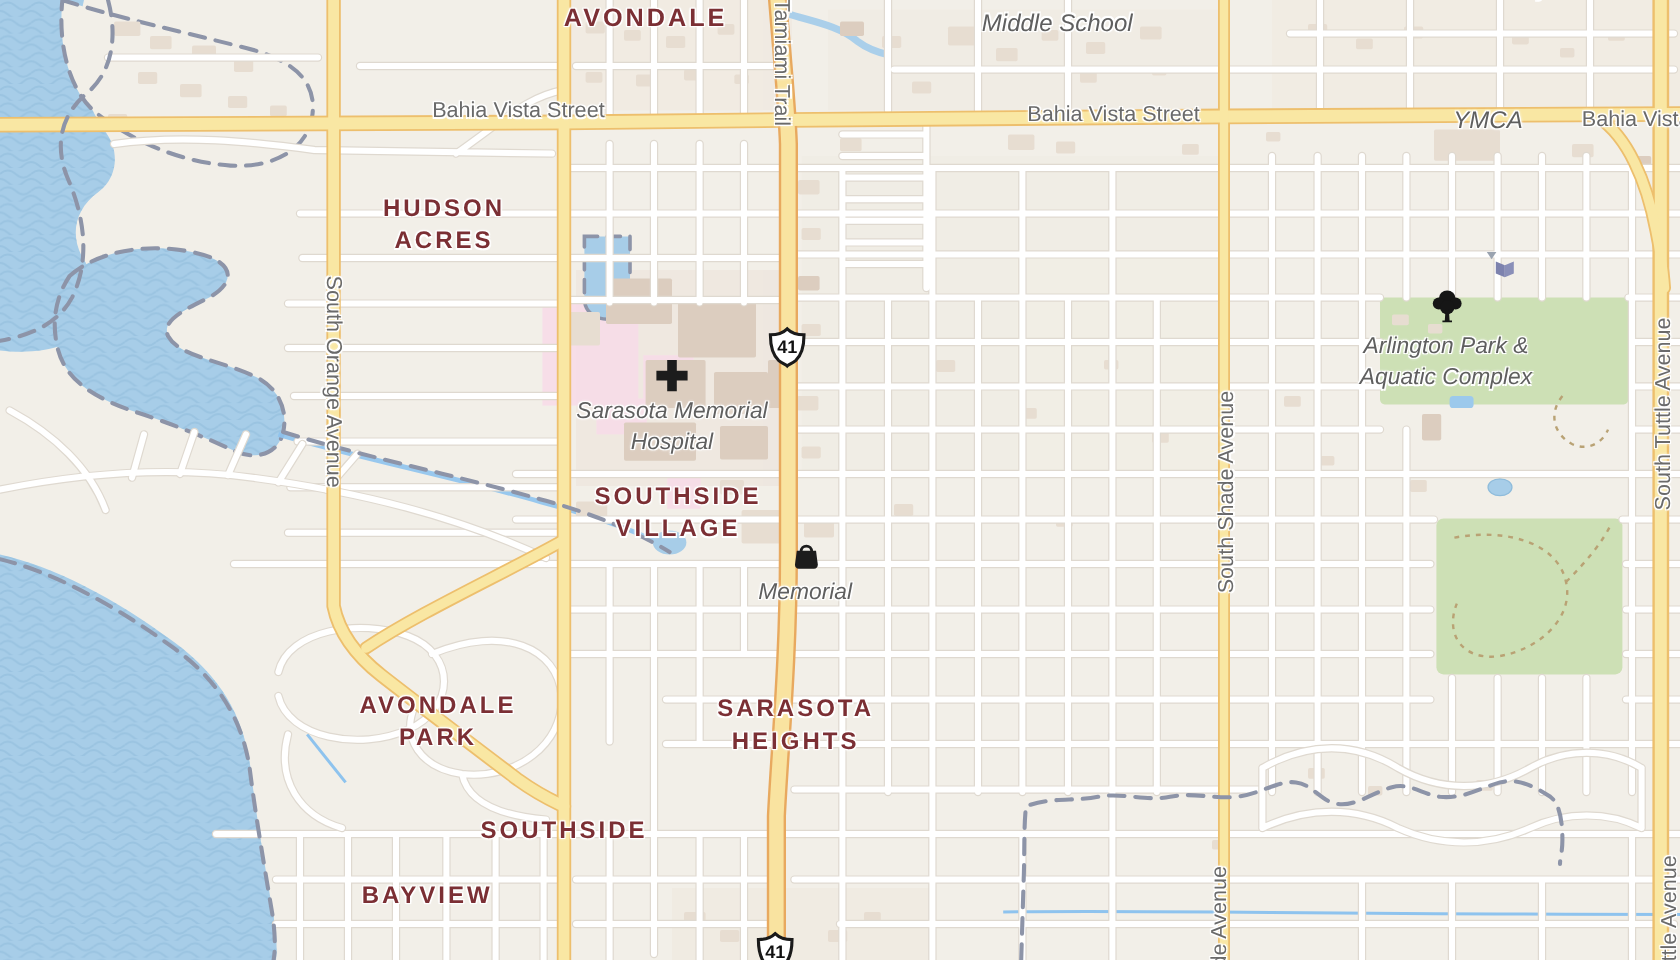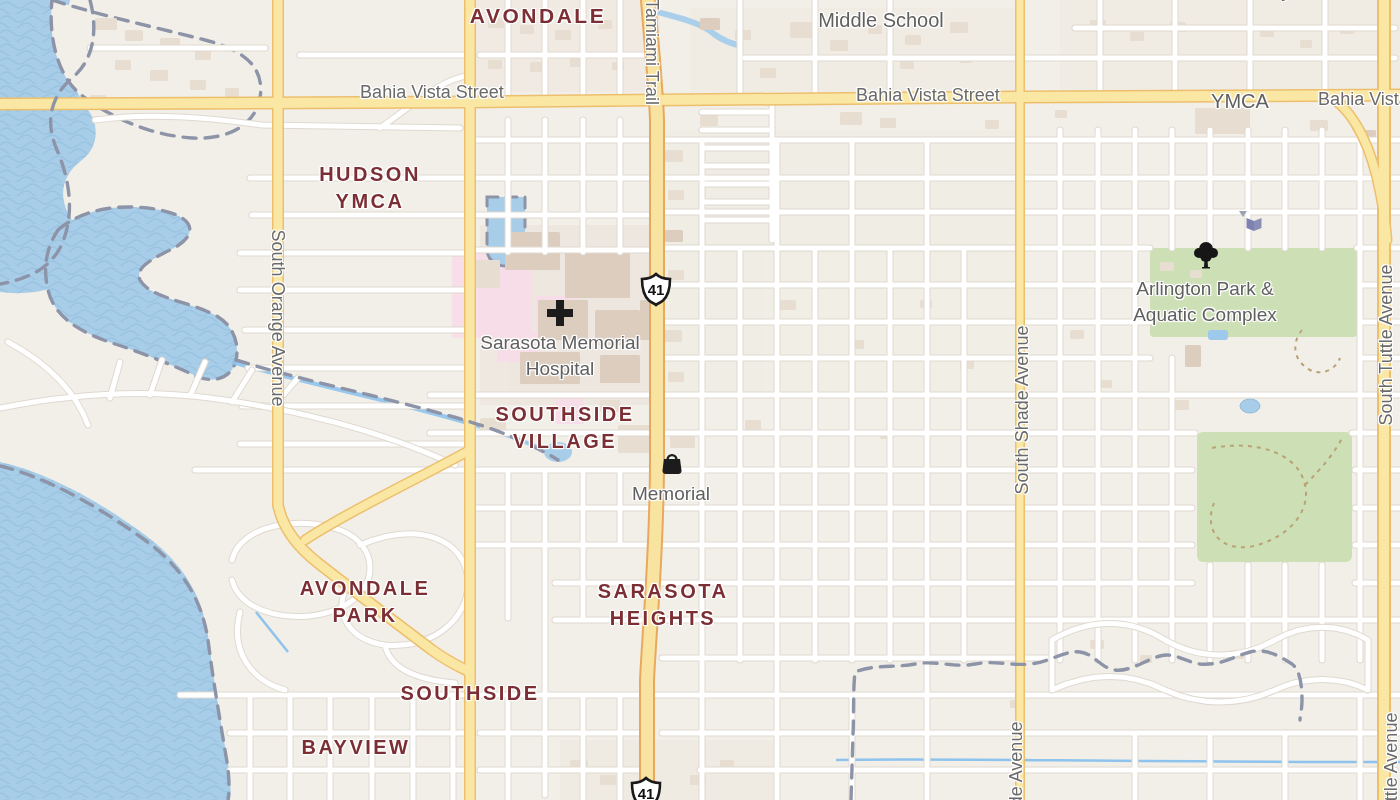--- a/index.html
+++ b/index.html
@@ -10,21 +10,21 @@
     --maroon:#7b2f34; --gray:#5f5f5f; --trail:#b9a274;
   }
   html,body{margin:0;padding:0;background:#ddd;}
   #map{position:relative;width:1400px;height:800px;overflow:hidden;background:var(--land);
        font-family:"Liberation Sans", sans-serif; cursor:grab;}
   #base{position:absolute;left:0;top:0;}
   .lbl{position:absolute;transform:translate(-50%,-50%);white-space:pre-line;text-align:center;
        line-height:1.35;pointer-events:none;
        text-shadow:-1px -1px 0 #fff,1px -1px 0 #fff,-1px 1px 0 #fff,1px 1px 0 #fff,0 0 3px #fff,0 0 3px #fff;}
   .hood{color:var(--maroon);font-weight:bold;font-size:20px;letter-spacing:2.5px;}
-  .place{color:var(--gray);font-size:19px;}
+  .place{color:var(--gray);font-size:19px;font-style:italic;}
   .street{color:#6a6a6a;font-size:18px;white-space:nowrap;}
   .vert-down{transform:translate(-50%,-50%) rotate(90deg);}
   .vert-up{transform:translate(-50%,-50%) rotate(-90deg);}
   .poi{position:absolute;}
   .shield{position:absolute;}
 </style>
 </head>
 <body>
 
 <div id="map">
@@ -217,21 +217,21 @@
     <g fill="none" stroke="var(--boundary)" stroke-width="3.4" stroke-dasharray="13 9" stroke-linecap="round">
       <path d="M90,0 C98,30 94,60 72,78 C52,95 44,120 57,150 C72,185 74,220 60,248 C47,272 22,280 0,284"></path>
       <path d="M0,466 C42,476 92,502 142,538 C182,566 202,600 208,640 C213,680 220,720 227,762 C230,782 229,795 228,800"></path>
       <path d="M236,360 C300,380 380,396 450,416 C495,428 532,444 558,460"></path>
       <path d="M851,800 L853,735 C854,710 853,690 855,672 C875,664 895,668 915,664 C935,660 955,668 975,664 C995,660 1012,666 1030,664 C1050,662 1065,650 1080,652 C1095,654 1100,668 1115,670 C1130,672 1145,660 1160,656 C1175,652 1185,662 1200,664 C1220,666 1235,656 1250,652 C1265,648 1280,656 1292,664 C1300,670 1302,685 1302,700 C1302,710 1300,715 1300,720"></path>
     </g>
   </svg>
 
   <div class="lbl hood" style="left:538px;top:16px;font-size:21px">AVONDALE</div>
   <div class="lbl hood" style="left:370px;top:188px">HUDSON
-YMCA</div>
+ACRES</div>
   <div class="lbl hood" style="left:565px;top:428px">SOUTHSIDE
 VILLAGE</div>
   <div class="lbl hood" style="left:365px;top:602px">AVONDALE
 PARK</div>
   <div class="lbl hood" style="left:663px;top:605px">SARASOTA
 HEIGHTS</div>
   <div class="lbl hood" style="left:470px;top:693px">SOUTHSIDE</div>
   <div class="lbl hood" style="left:356px;top:747px">BAYVIEW</div>
 
   <div class="lbl place" style="left:881px;top:20px;font-size:20px">Middle School</div>

